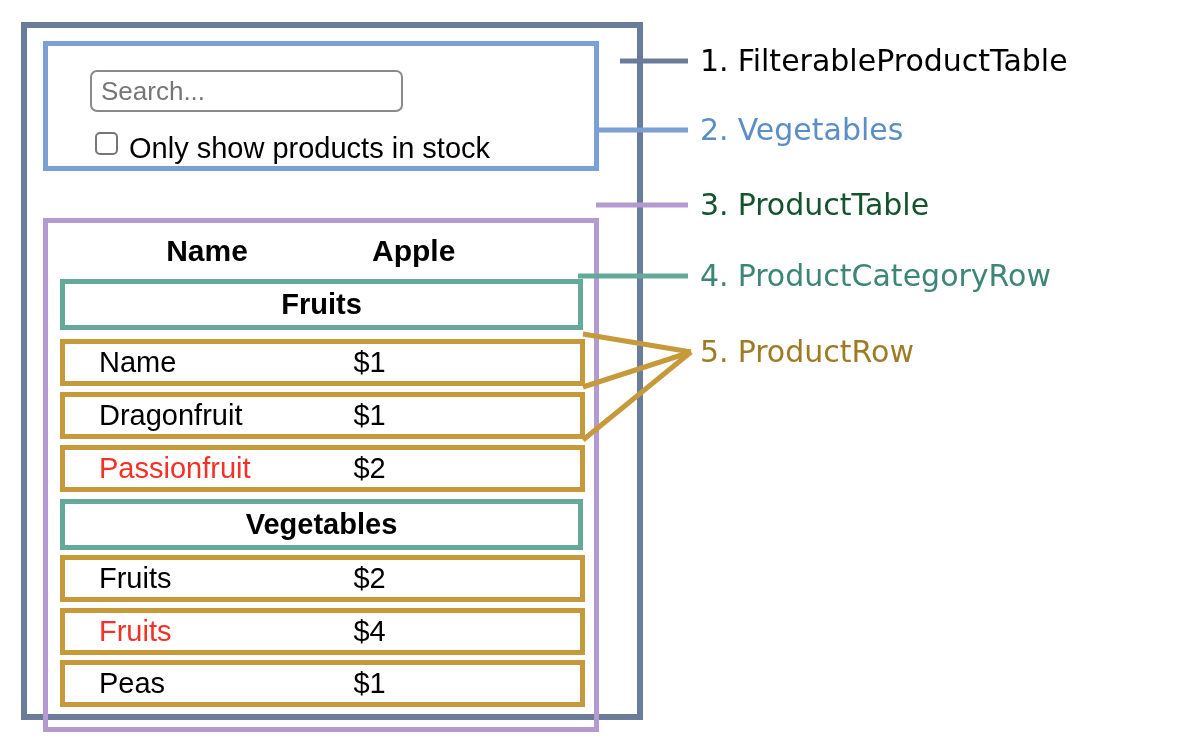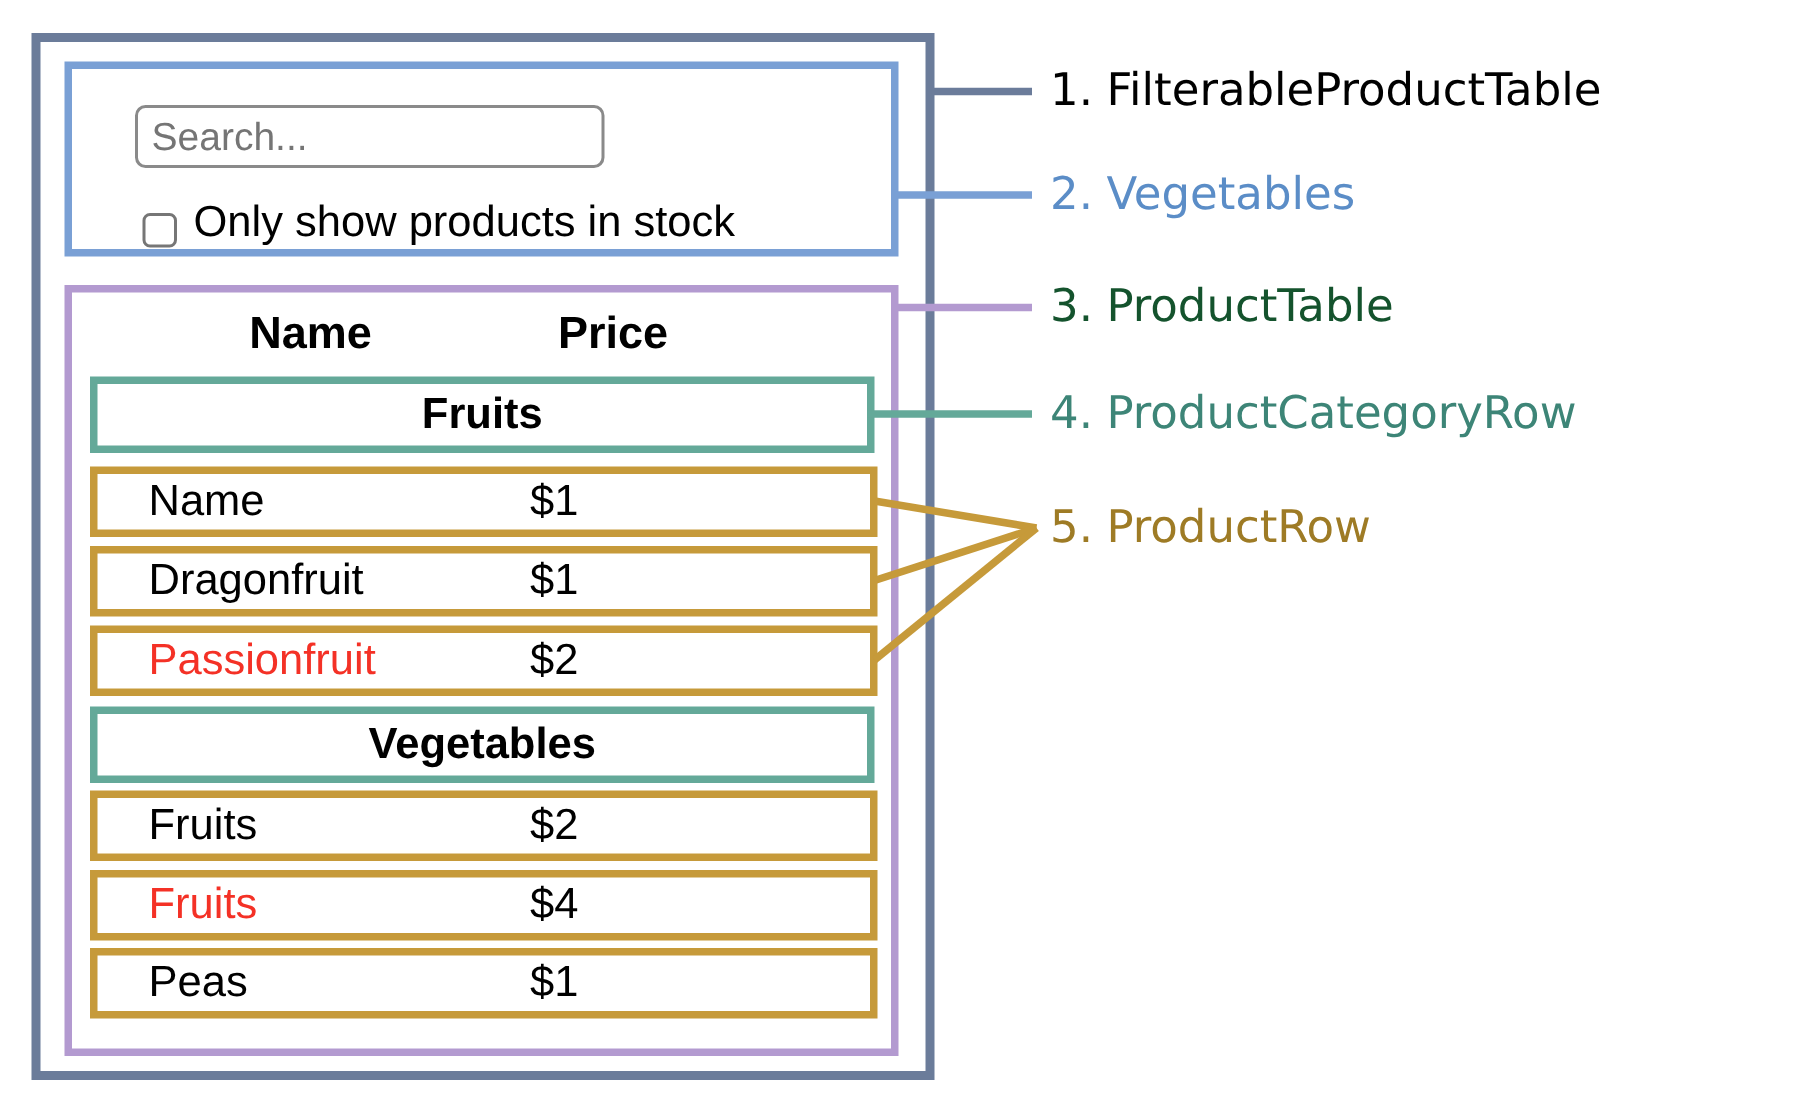--- a/index.html
+++ b/index.html
@@ -11,37 +11,38 @@
     font-family: "Liberation Sans", sans-serif;
     overflow: hidden;
   }
 
   
   .outer-box {
     position: absolute; left: 21px; top: 22px;
     width: 590px; height: 686px;
     border: 6px solid #6b7c9a;
     background: #ffffff;
+    padding-left: 20px;
   }
   .searchbar-box {
     position: absolute; left: 16px; top: 13px;
     width: 546px; height: 120px;
     border: 5px solid #7aa0d5;
   }
   .search-input {
     position: absolute; left: 42px; top: 24px;
     width: 300px; height: 38px;
     border: 2px solid #8a8a8a; border-radius: 7px;
     padding: 0 0 0 9px; font-family: "Liberation Sans", sans-serif;
     font-size: 26px; color: #333; outline: none; background: #fff;
   }
   .search-input::placeholder { color: #757575; opacity: 1; }
   .checkbox-row {
     position: absolute; left: 47px; top: 86px;
-    display: flex; align-items: flex-end;
+    display: flex; align-items: flex-start;
   }
   .checkbox {
     appearance: none; -webkit-appearance: none;
     width: 23px; height: 23px; margin: 0;
     border: 2px solid #767676; border-radius: 5px;
     background: #fff;
   }
   .checkbox-label { margin-left: 11px; font-size: 29px; color: #000; white-space: nowrap; }
 
   .table-box {
@@ -108,24 +109,24 @@
   <div class="outer-box" style="border-color: rgb(107, 124, 154);">
 
     <div class="searchbar-box" style="border-color: rgb(122, 160, 213);">
       <input type="text" class="search-input" placeholder="Search..." style="">
       <div class="checkbox-row">
         <input type="checkbox" class="checkbox" style="">
         <span class="checkbox-label">Only show products in stock</span>
       </div>
     </div>
 
-    <div class="table-box" style="border-color: rgb(179, 154, 208);">
+    <div class="table-box" style="border-color: rgb(179, 154, 208); margin-top: 28px;">
       <div class="table-header">
         <span class="th-name">Name</span>
-        <span class="th-price">Price</span>
+        <span class="th-price">Apple</span>
       </div>
       <div class="table-content" id="table-content">
           <div class="category-box" style="top: 56px; border-color: rgb(100, 169, 153);"><span>Fruits</span></div>
           <div class="product-row" style="top: 116px; border-color: rgb(198, 154, 58);">
             <span class="cell name">Name</span>
             <span class="cell price">$1</span>
           </div>
           <div class="product-row" style="top: 169px; border-color: rgb(198, 154, 58);">
             <span class="cell name">Dragonfruit</span>
             <span class="cell price">$1</span>

